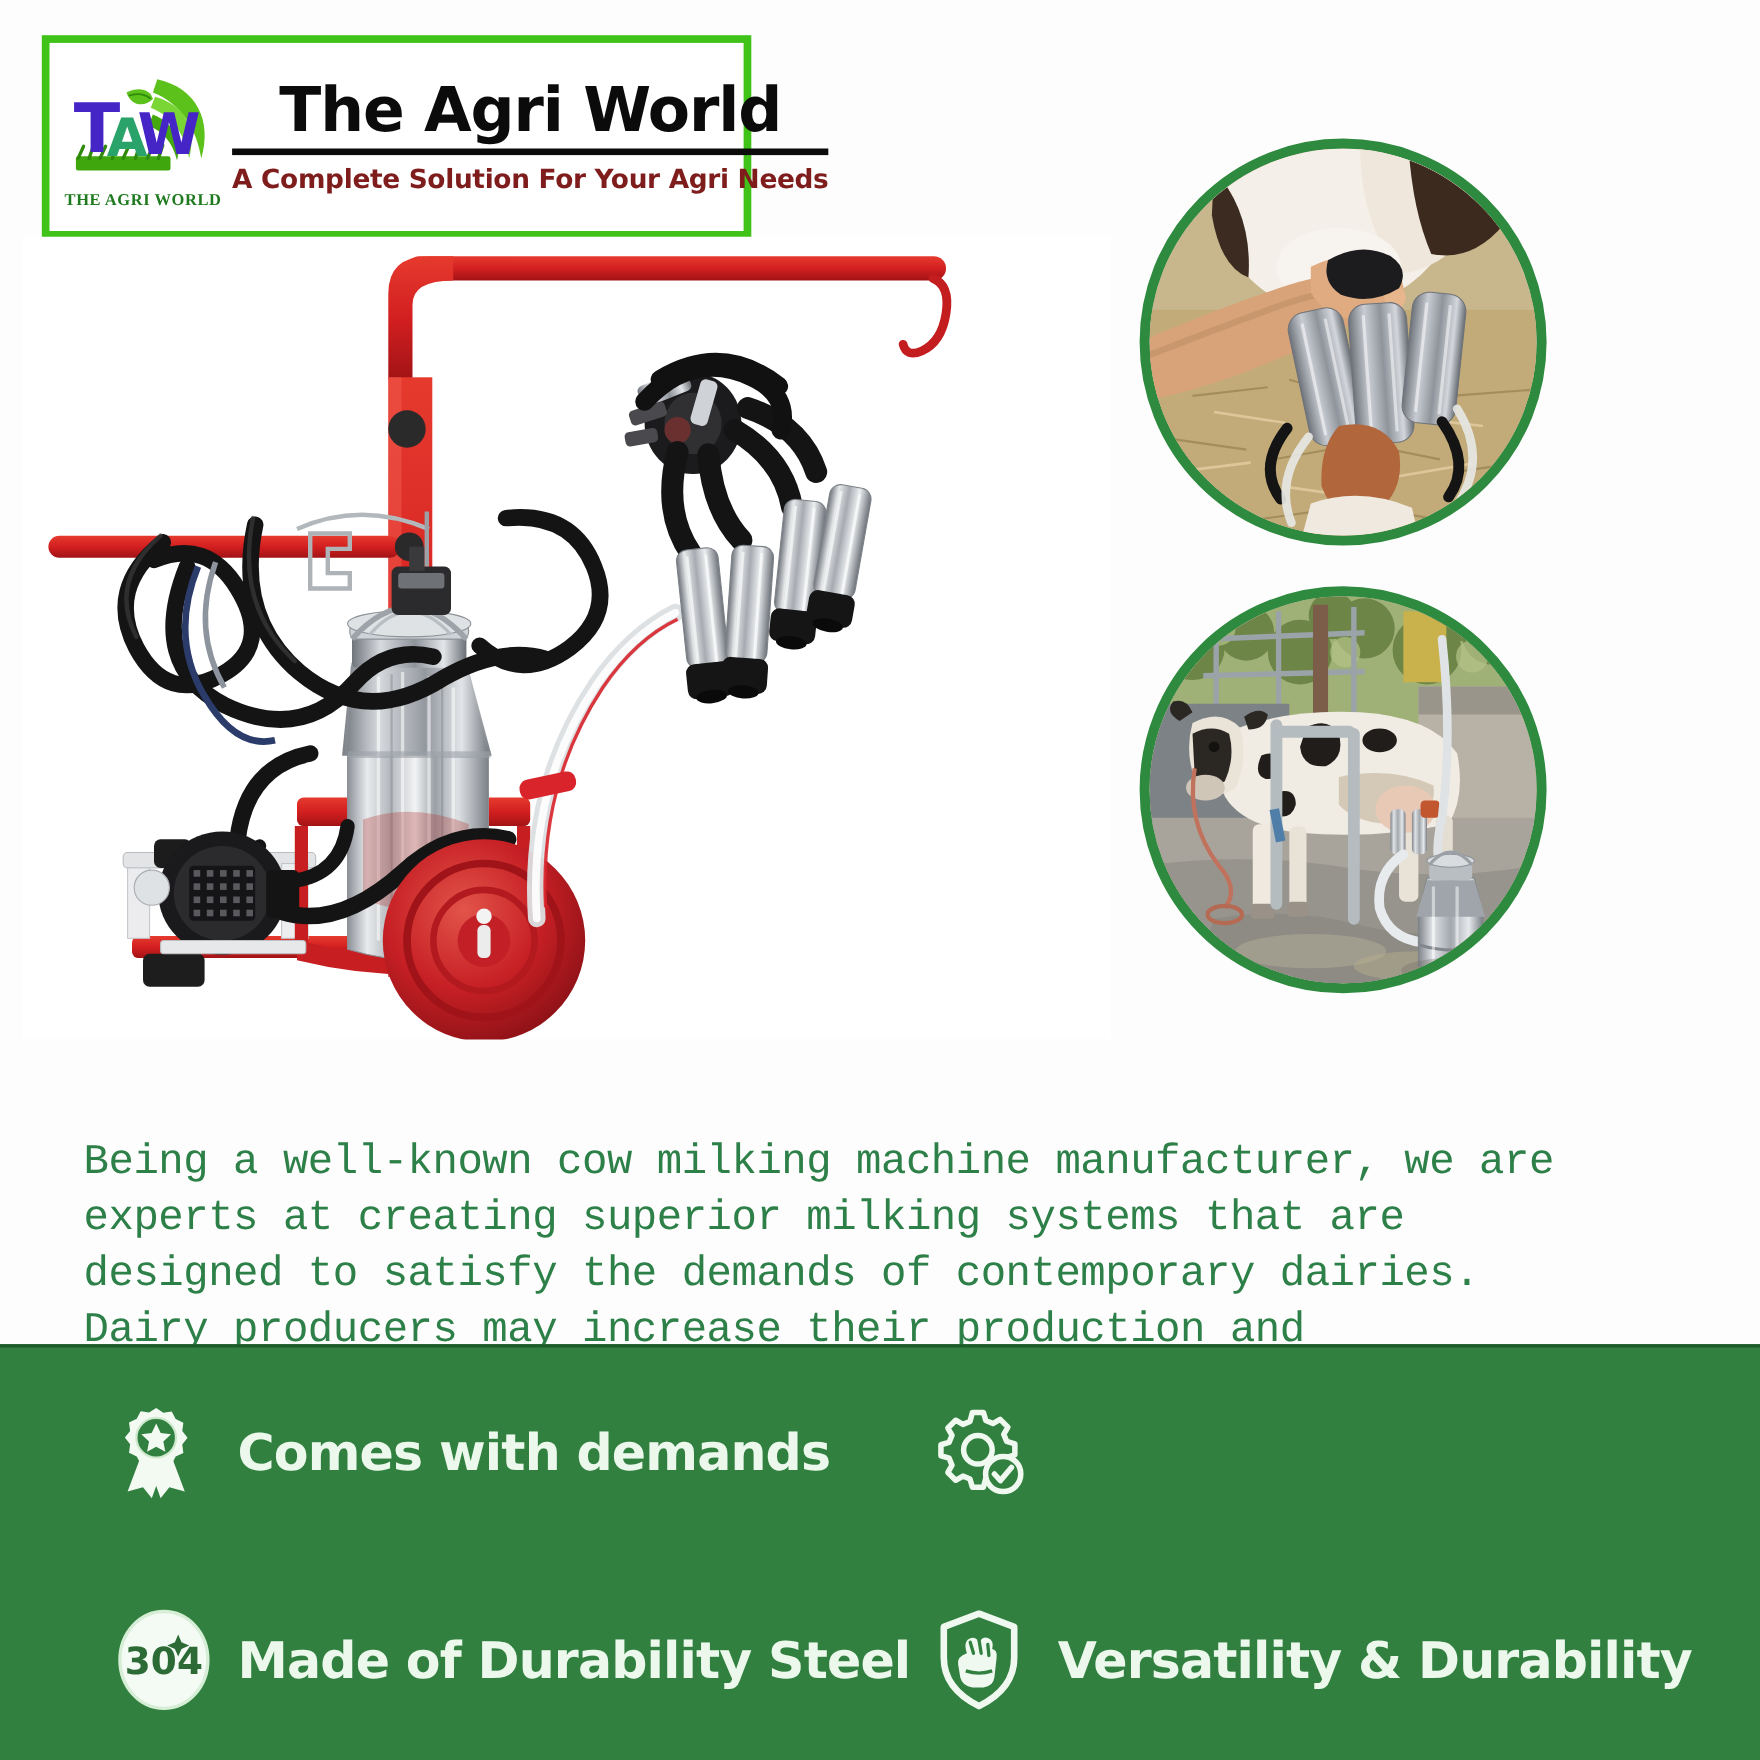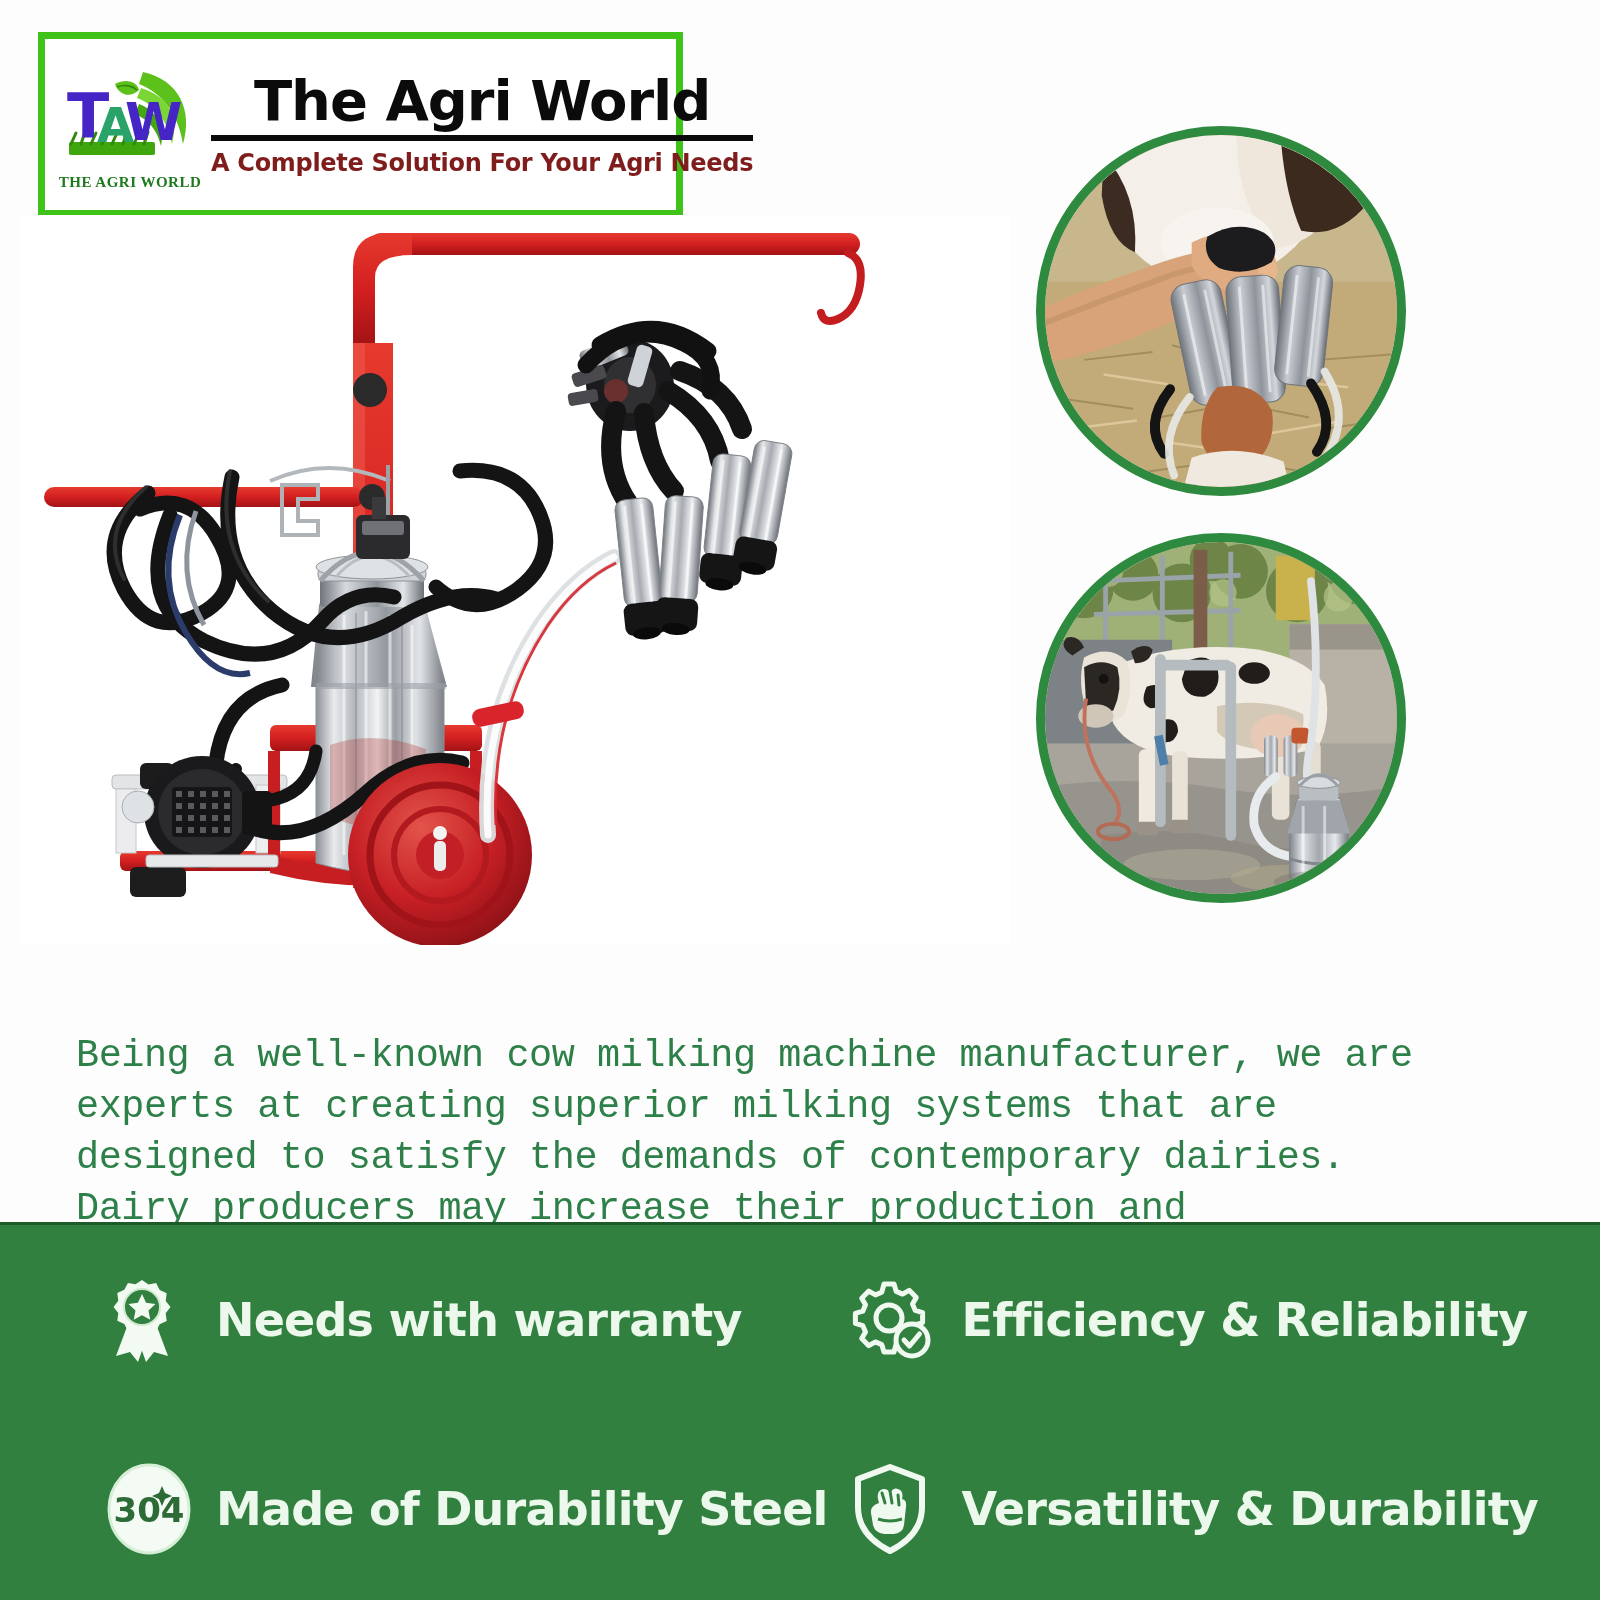--- a/index.html
+++ b/index.html
@@ -512,33 +512,32 @@
       <span class="feature-icon">
         <svg viewBox="0 0 72 84" width="72" height="84" aria-hidden="true">
           <path d="M22 46 L10 78 L24 74 L32 84 L42 56 Z" fill="#f2faf2"></path>
           <path d="M50 46 L62 78 L48 74 L40 84 L30 56 Z" fill="#f2faf2"></path>
           <path d="M36 2 l6.5 4.4 7.6 -1.3 3.6 6.9 7 3.3 -1 7.7 4.8 6.1 -4.8 6.1 1 7.7 -7 3.3 -3.6 6.9 -7.6 -1.3 L36 56 l-6.5 -4.4 -7.6 1.3 -3.6 -6.9 -7 -3.3 1 -7.7 -4.8 -6.1 4.8 -6.1 -1 -7.7 7 -3.3 3.6 -6.9 7.6 1.3 Z" fill="#f2faf2"></path>
           <circle cx="36" cy="29" r="18" fill="#318040"></circle>
           <circle cx="36" cy="29" r="18" fill="none" stroke="#cfe9cf" stroke-width="2"></circle>
           <path d="M36 16 l4.1 8.7 9.4 1.2 -7 6.5 1.8 9.4 -8.3 -4.6 -8.3 4.6 1.8 -9.4 -7 -6.5 9.4 -1.2 Z" fill="#f2faf2"></path>
         </svg>
       </span>
-      <span class="feature-label">Needs with warranty</span>
+      <span class="feature-label">Comes with demands</span>
     </div>
 
     <div class="feature col2">
       <span class="feature-icon">
         <svg viewBox="0 0 80 80" width="80" height="80" aria-hidden="true">
           <path d="M32 4 h10 l2.2 7.4 6.4 2.7 6.6 -3.8 7.1 7.1 -3.8 6.6 2.7 6.4 7.4 2.2 v10 l-7.4 2.2 -2.7 6.4 3.8 6.6 -7.1 7.1 -6.6 -3.8 -6.4 2.7 L42 72 h-10 l-2.2 -7.4 -6.4 -2.7 -6.6 3.8 -7.1 -7.1 3.8 -6.6 -2.7 -6.4 L3.4 43.4 v-10 l7.4 -2.2 2.7 -6.4 -3.8 -6.6 7.1 -7.1 6.6 3.8 6.4 -2.7 Z" fill="none" stroke="#f0f9f0" stroke-width="5" stroke-linejoin="round"></path>
           <circle cx="37" cy="38" r="13" fill="none" stroke="#f0f9f0" stroke-width="5"></circle>
           <circle cx="60" cy="60" r="16" fill="#318040" stroke="#f0f9f0" stroke-width="5"></circle>
           <path d="M52 60 l5.5 6 10 -12" fill="none" stroke="#f0f9f0" stroke-width="5" stroke-linecap="round" stroke-linejoin="round"></path>
         </svg>
       </span>
-      <span class="feature-label">Efficiency &amp; Reliability</span>
     </div>
 
     <div class="feature">
       <span class="feature-icon">
         <svg viewBox="0 0 86 94" width="86" height="94" aria-hidden="true">
           <ellipse cx="43" cy="47" rx="40" ry="44" fill="#f4fbf4"></ellipse>
           <ellipse cx="43" cy="47" rx="40" ry="44" fill="none" stroke="#d6eed6" stroke-width="3"></ellipse>
           <text x="43" y="60" text-anchor="middle" font-family="DejaVu Sans, sans-serif" font-size="34" font-weight="700" fill="#2c6b36">304</text>
           <path d="M56 24 l3 7 7 3 -7 3 -3 7 -3 -7 -7 -3 7 -3 Z" fill="#2c6b36"></path>
         </svg>

